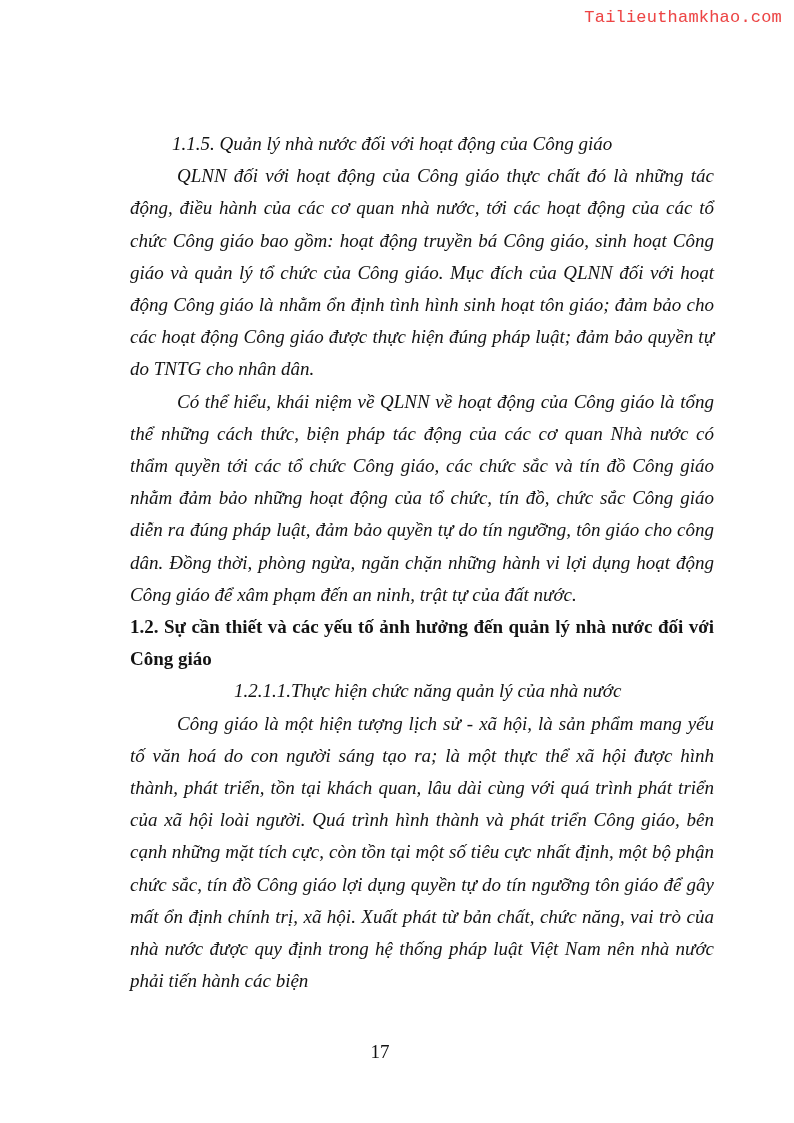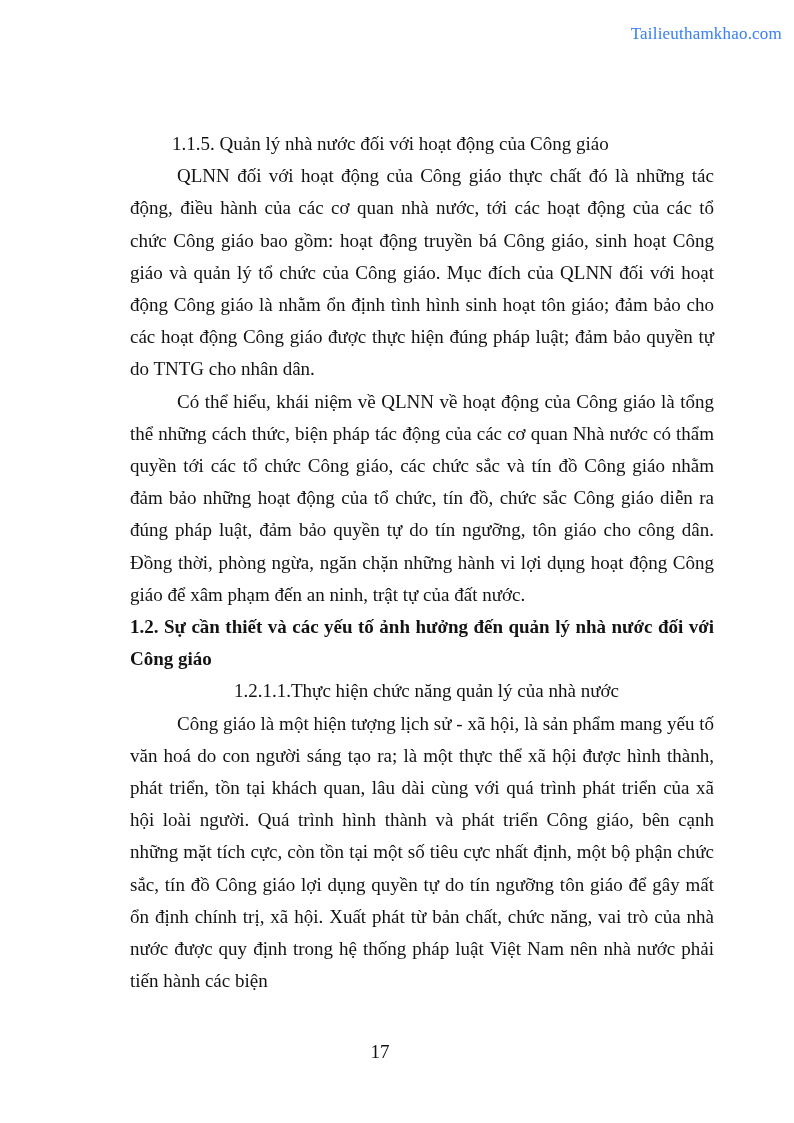--- a/index.html
+++ b/index.html
@@ -11,46 +11,47 @@
     position: relative;
     width: 794px;
     height: 1123px;
     background: #ffffff;
     overflow: hidden;
     font-family: "Liberation Serif", serif;
     color: #131313;
   }
   .watermark {
     position: absolute;
-    top: 24px;
+    top: 8px;
     right: 12px;
-    font-family: Liberation Serif, serif;
+    font-family: Liberation Mono, monospace;
     font-size: 17px;
-    color: #3b82f6;
+    color: #ef4444;
     text-shadow: 1px 1px 0 #ffffff, 0 0 1px #dedede;
     letter-spacing: 0.2px;
     user-select: none;
   }
   .content {
     position: absolute;
     left: 130px;
     top: 128px;
     width: 584px;
     font-size: 19px;
     line-height: 32.2px;
     text-align: justify;
   }
   .content p { margin: 0; }
   .h-italic {
+    font-style: italic;
     text-align: left;
   }
   .indent-1 { padding-left: 42px; }
   .indent-2 { padding-left: 104px; }
   .h-bold { font-weight: bold; }
-  .body-para { text-indent: 47px; }
+  .body-para { text-indent: 47px; font-style: italic; }
   .page-number {
     position: absolute;
     top: 1005px;
     left: 0;
     width: 760px;
     text-align: center;
     font-size: 19px;
     margin-top: 36px;
   }
 </style>

